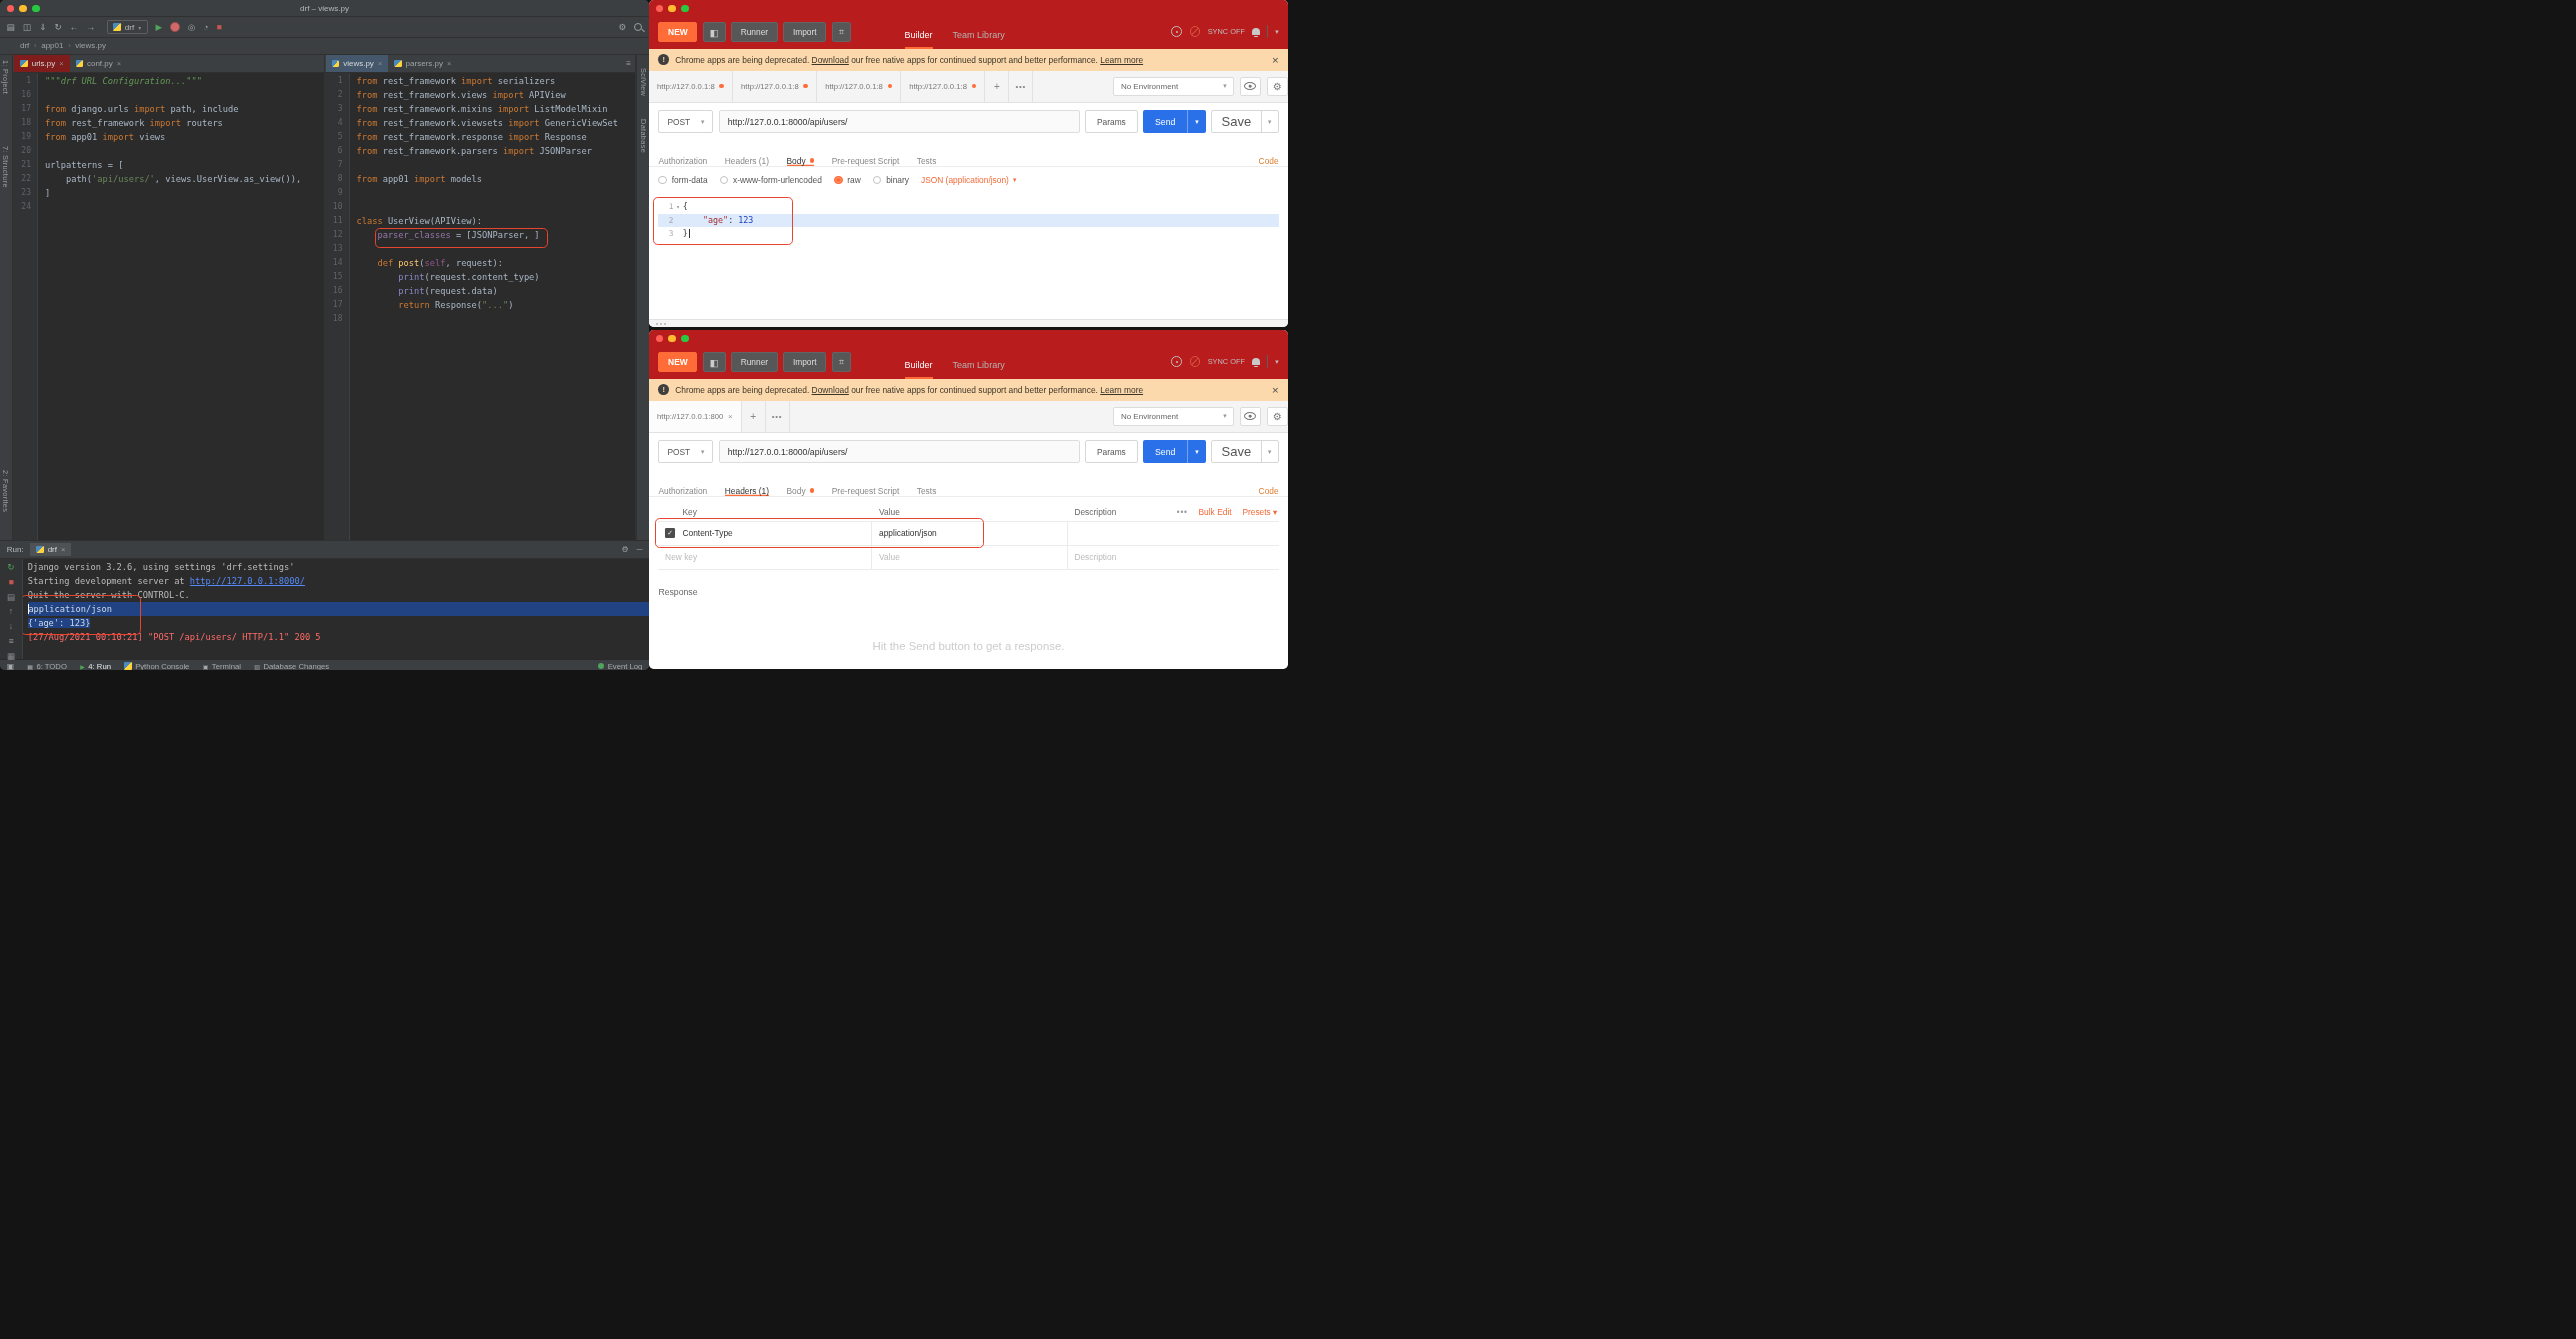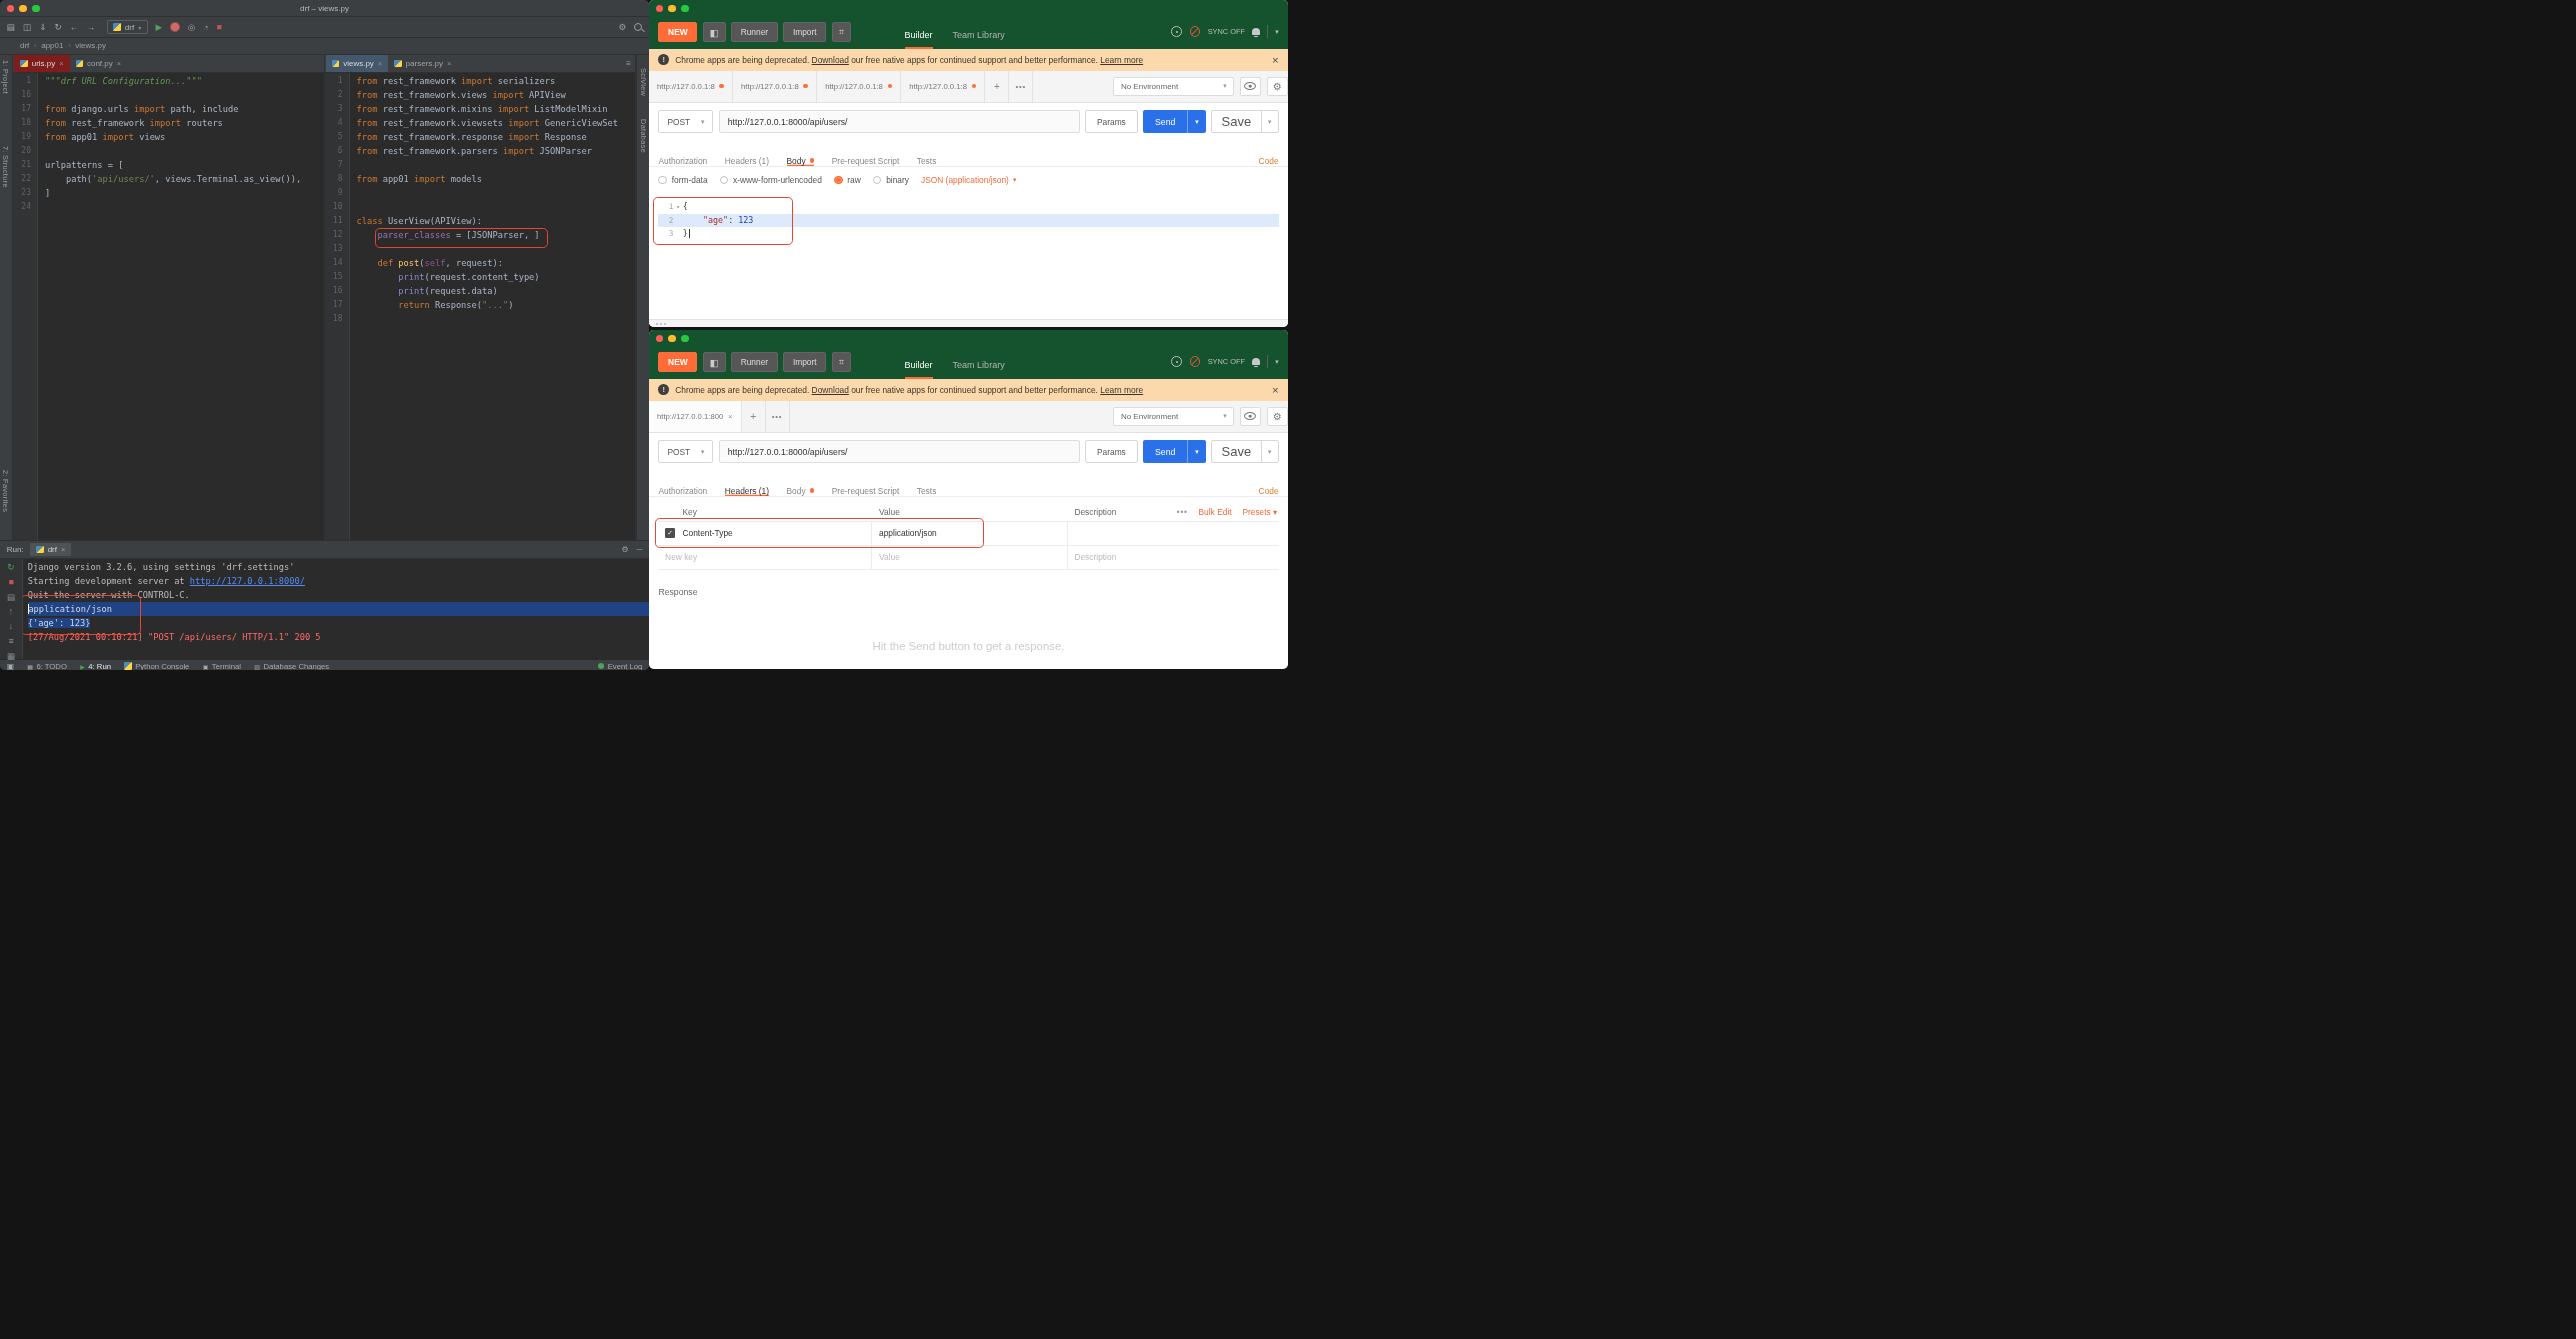--- a/index.html
+++ b/index.html
@@ -58,21 +58,21 @@
   .pc-status{height:13.4px;background:#3c3f41;border-top:0.7px solid #2a2a2a;display:flex;align-items:center;gap:13.4px;padding:0 6.7px;font-size:7.7px;color:#a7abae;}
   .st-it{display:flex;align-items:center;gap:3.4px;}
   .st-it.active{color:#e2e4e6;}
   .st-right{margin-left:auto;display:flex;align-items:center;gap:4px;}
   .dot-g{width:6px;height:6px;border-radius:50%;background:#4fa35a;display:inline-block;}
 
   
   .postman{background:#fff;color:#333;font-size:8.7px;}
   #pm-top{left:649px;top:0;width:639px;height:327px;}
   #pm-bottom{left:649px;top:330px;width:639px;height:339px;}
-  .pm-header{height:49px;background:#14532d;position:relative;}
+  .pm-header{height:49px;background:#b91c1c;position:relative;}
   .pm-h-left{position:absolute;left:9.4px;bottom:6.7px;display:flex;gap:5.4px;align-items:center;}
   .pm-btn{background:#575757;border:0.7px solid #646464;color:#ddd;border-radius:2px;height:20px;padding:0 8.7px;display:flex;align-items:center;gap:4px;font-size:8.4px;box-sizing:border-box;}
   .pm-btn.icon{padding:0 6px;font-size:9.4px;color:#ccc;}
   .pm-btn.new{background:#ff6c37;border-color:#ff6c37;color:#fff;font-weight:bold;}
   .pm-h-center{position:absolute;left:40%;top:0;bottom:0;display:flex;align-items:flex-end;gap:20px;}
   .pm-nav{padding-bottom:9.4px;font-size:9px;color:#b3b3b3;}
   .pm-nav.active{color:#fff;border-bottom:2px solid #ff6c37;padding-bottom:7.4px;}
   .pm-h-right{position:absolute;right:9.4px;bottom:10.8px;display:flex;align-items:center;gap:7.4px;color:#bdbdbd;font-size:7.4px;}
   .icn-target{width:8.7px;height:8.7px;border:1.3px solid #bdbdbd;border-radius:50%;position:relative;display:inline-block;}
   .icn-target::after{content:"";position:absolute;left:50%;top:50%;width:2px;height:2px;background:#bdbdbd;border-radius:50%;transform:translate(-50%,-50%);}
@@ -239,21 +239,21 @@
             <div class="crow">
               <span class="ln">20</span>
               <span class="lc"></span>
             </div>
             <div class="crow">
               <span class="ln">21</span>
               <span class="lc"><span class="tk-p">urlpatterns = [</span></span>
             </div>
             <div class="crow">
               <span class="ln">22</span>
-              <span class="lc"><span class="tk-p">    path(</span><span class="tk-s">'api/users/'</span><span class="tk-p">, views.Terminal.as_view()),</span></span>
+              <span class="lc"><span class="tk-p">    path(</span><span class="tk-s">'api/users/'</span><span class="tk-p">, views.UserView.as_view()),</span></span>
             </div>
             <div class="crow">
               <span class="ln">23</span>
               <span class="lc"><span class="tk-p">]</span></span>
             </div>
             <div class="crow">
               <span class="ln">24</span>
               <span class="lc"></span>
             </div>
           </div>

